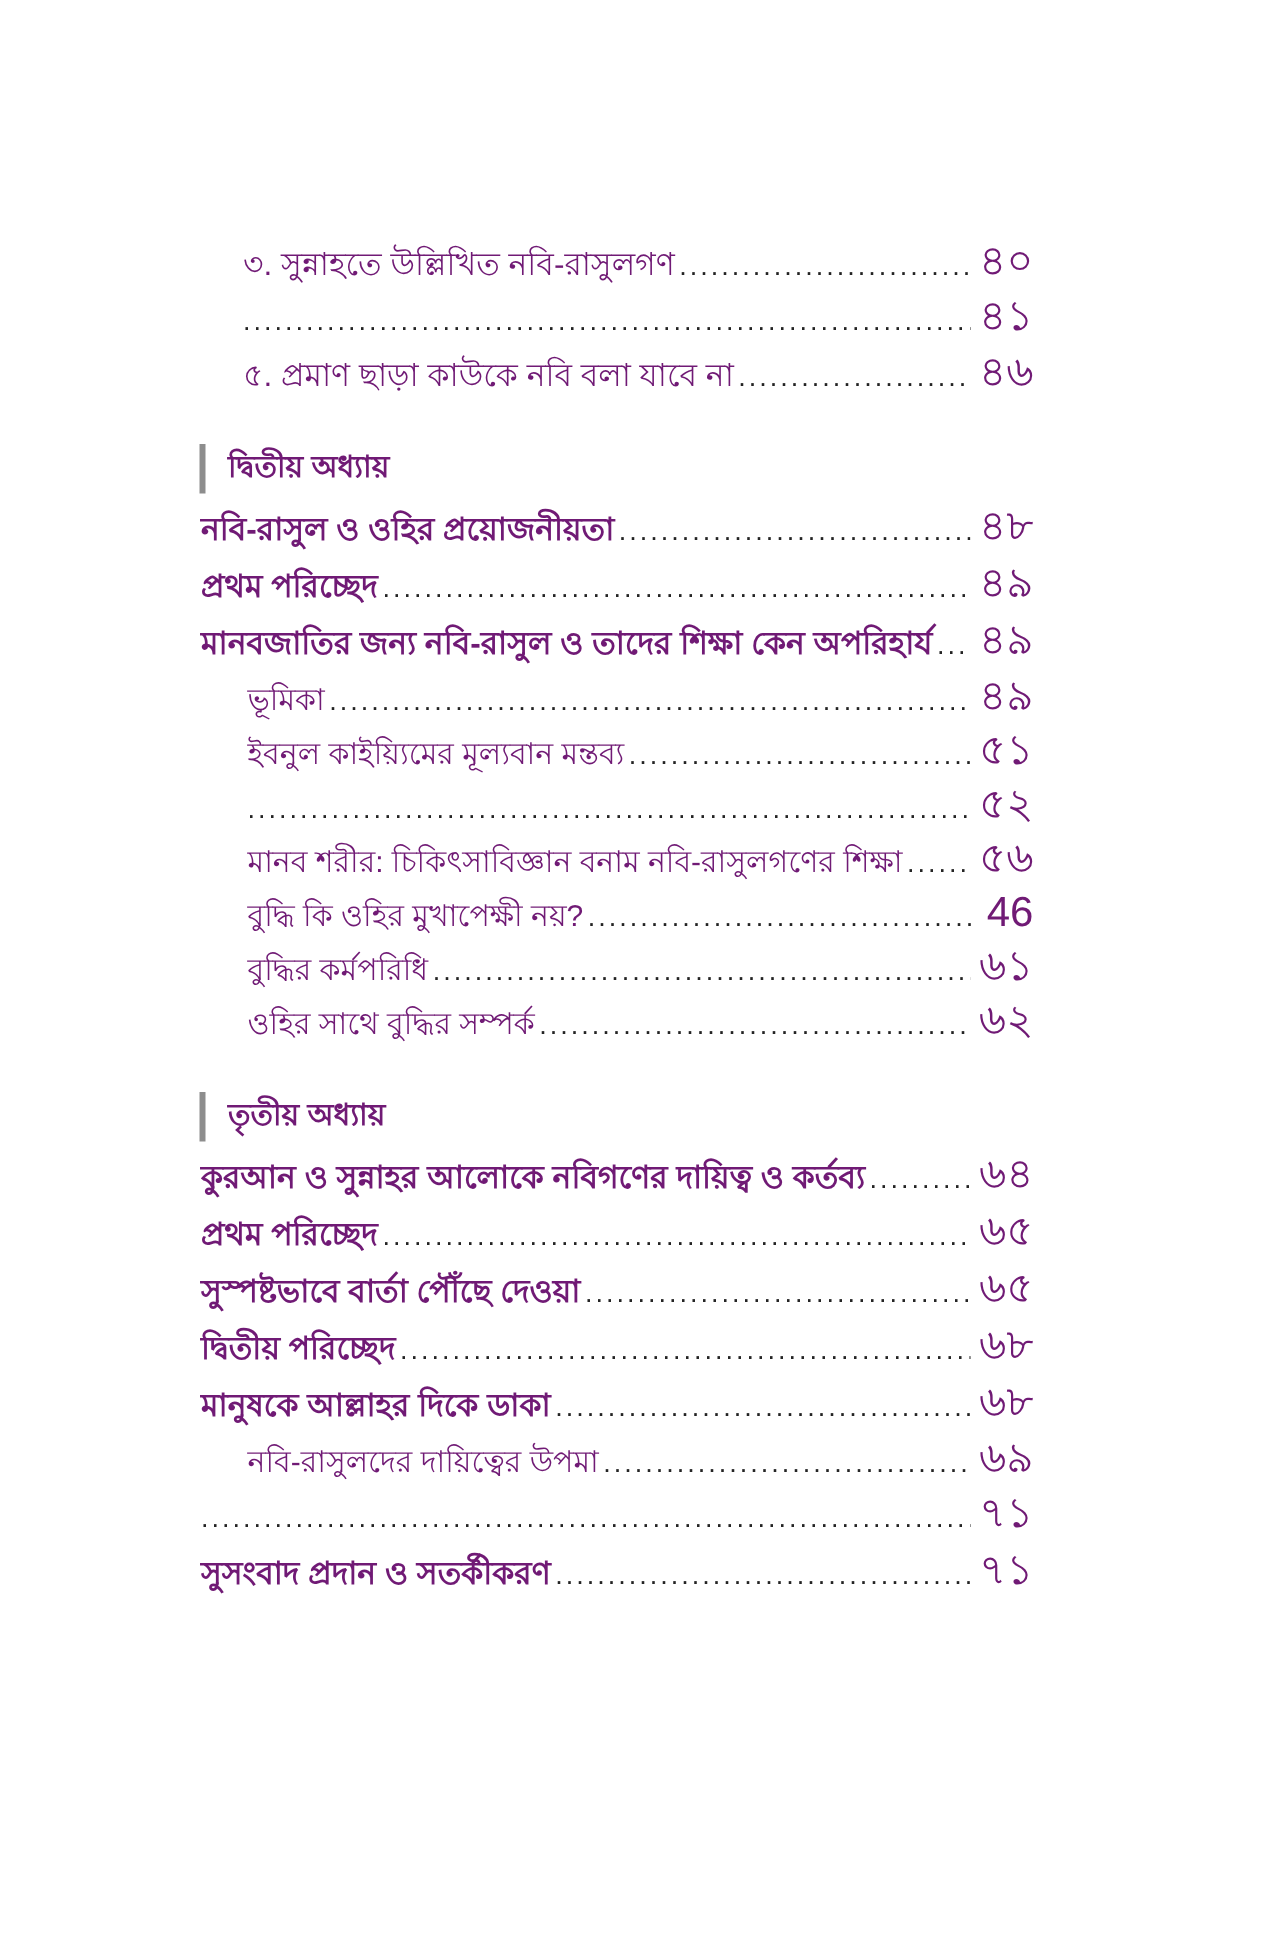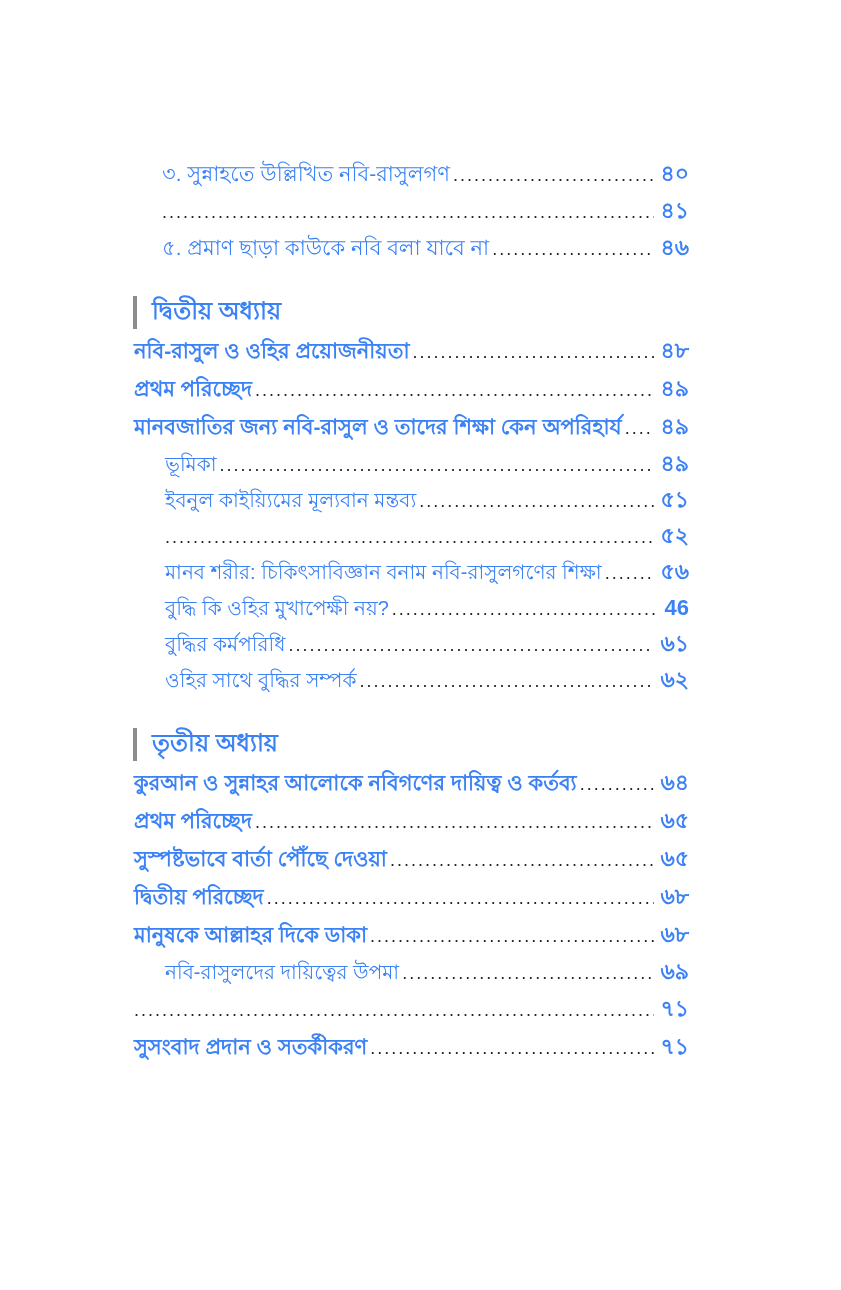--- a/index.html
+++ b/index.html
@@ -43,47 +43,47 @@
     font-size: 18px;
     letter-spacing: 2px;
     color: #242424;
   }
   .dots::after {
     content: "........................................................................................................................";
   }
   .pagenum {
     flex: 0 0 auto;
     padding-left: 6px;
-    font-weight: 700;
-    font-size: 22px;
+    font-weight: 400;
+    font-size: 28px;
   }
   
   .section { margin-top: 26px; }
   .chapter {
     display: flex;
     align-items: center;
     height: 40px;
   }
   .chapter .bar {
     width: 4px;
     height: 33px;
     background: #8d8d8d;
     margin-right: 15px;
     flex: 0 0 auto;
   }
   .chapter .title {
-    font-size: 24px;
+    font-size: 20px;
     font-weight: 700;
     white-space: nowrap;
   }
 </style>
 </head>
 <body style="background: rgb(255, 255, 255);">
 
-<div class="page" id="toc-root" style="color: #3b82f6;">
+<div class="page" id="toc-root" style="color: #701a75;">
     <div class="row lead">
     <span class="label">৩. সুন্নাহতে উল্লিখিত নবি-রাসুলগণ</span>
     <span class="dots"></span>
     <span class="pagenum">৪০</span>
   </div>
     <div class="row lead">
     <span class="dots"></span>
     <span class="pagenum">৪১</span>
   </div>
     <div class="row lead">

